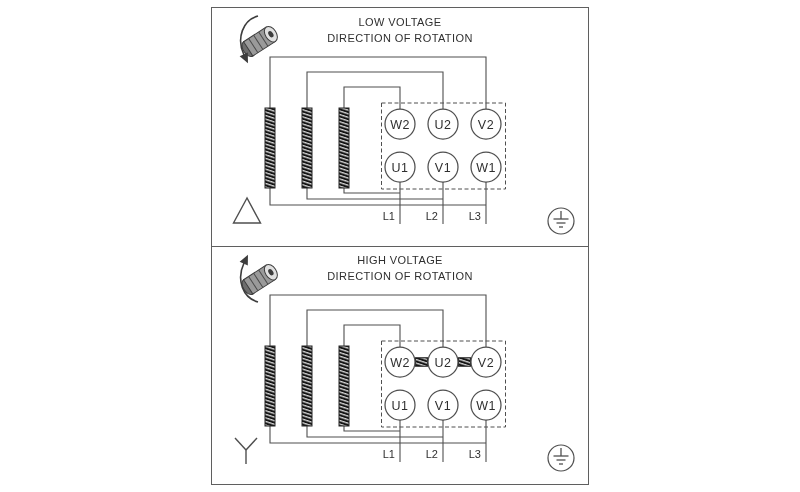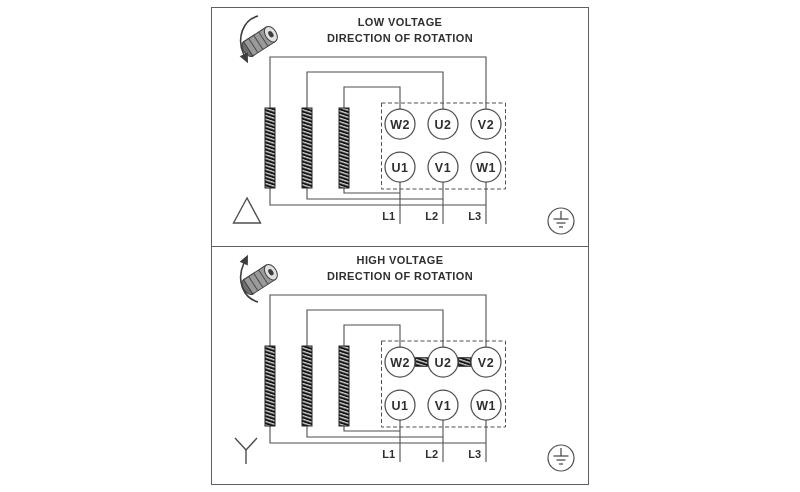--- a/index.html
+++ b/index.html
@@ -5,21 +5,21 @@
   :root{
     --wire:#4f4f4f; --text:#2f2f2f; --link:#141414; --background:#ffffff;
   }
   *{box-sizing:border-box;}
   html,body{margin:0;padding:0;}
   body{
     width:800px;height:492px;overflow:hidden;
     background:var(--background);
     font-family:"Liberation Sans",sans-serif;
   }
-  .page{position:relative;width:800px;height:492px;background:var(--background);font-weight:bold;}
+  .page{position:relative;width:800px;height:492px;background:var(--background);}
   .frame{
     position:absolute;left:211px;top:7px;width:378px;height:478px;
     border:1px solid #5f5f5f;background:var(--background);
   }
   svg.panel{display:block;}
   .wire polyline,.wire line{stroke:var(--wire);stroke-width:1.1;fill:none;}
   .term{fill:#ffffff;stroke:var(--wire);stroke-width:1.25;}
   .dashedbox{fill:none;stroke:var(--wire);stroke-width:1;stroke-dasharray:4 2.5;}
   .termlabel{font-family:"Liberation Sans",sans-serif;font-size:12.5px;fill:var(--text);text-anchor:middle;letter-spacing:0.5px;}
   .llabel{font-family:"Liberation Sans",sans-serif;font-size:11px;fill:var(--text);}

